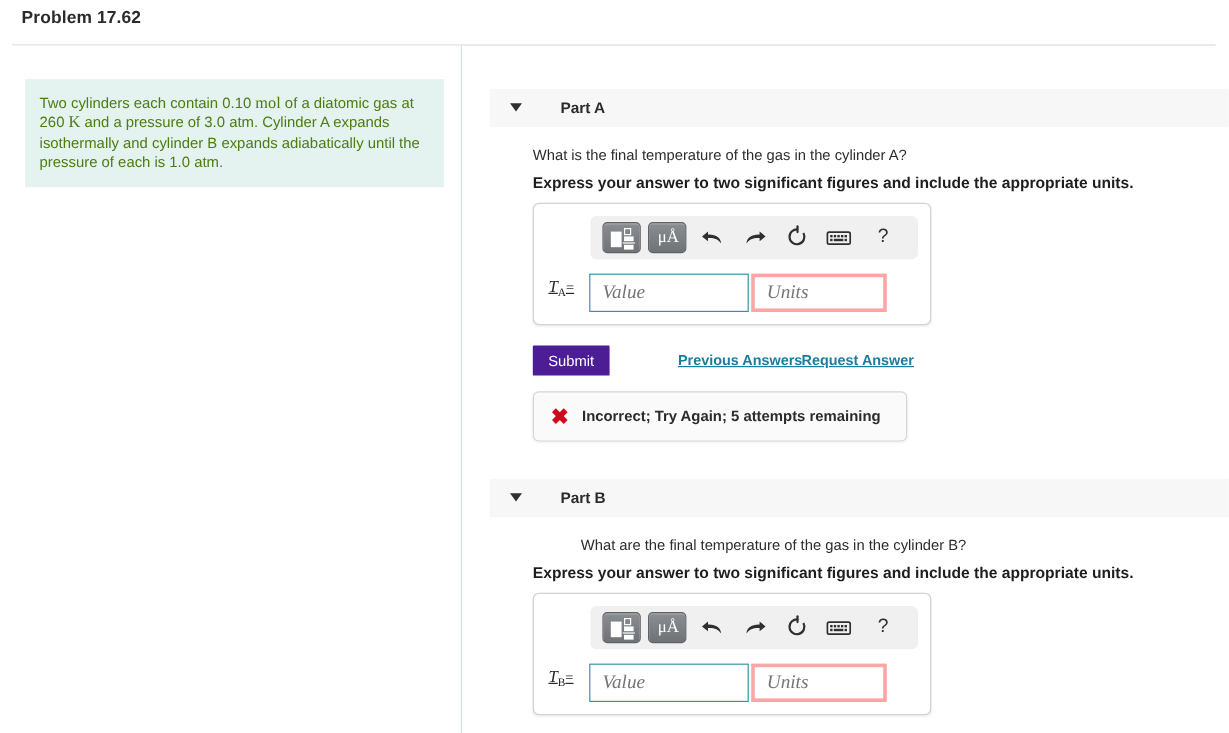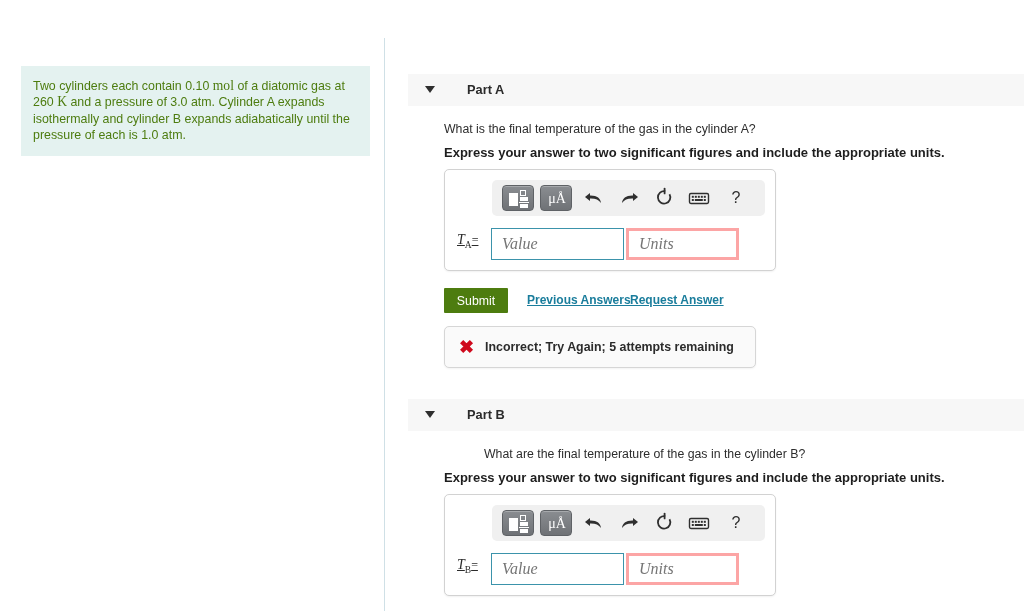--- a/index.html
+++ b/index.html
@@ -136,30 +136,31 @@
     padding: 4px 10px;
     line-height: 24px;
     outline: none;
   }
   .inp-value { left: 46px; width: 133px; border: 1.4px solid #3b93ab; }
   .inp-units { left: 181px; width: 113px; border: 3px solid #fca5a5; }
 
   
   .submit-btn {
     position: absolute; width: 64px; height: 25px;
-    background: #4d7c0f; color: #ffffff;
+    background: #4c1d95; color: #ffffff;
     font-size: 12.3px; border: none; border-radius: 1px;
     cursor: pointer;
     display: flex; align-items: center; justify-content: center;
   }
   .alink {
     position: absolute;
     font-size: 12px; font-weight: bold; color: #1a7d9c;
     text-decoration: underline; cursor: pointer;
     white-space: nowrap;
+    margin-left: 38px;
   }
 
   
   .feedback {
     position: absolute; width: 312px; height: 42px;
     background: #fafafa; border: 1px solid #d6d6d6; border-radius: 5px;
     box-shadow: 0 1px 2px rgba(0,0,0,.05);
   }
   .fb-x {
     position: absolute; left: 14px; top: 11px;
@@ -168,20 +169,24 @@
   .fb-text {
     position: absolute; left: 40px; top: 13px;
     font-size: 12.4px; font-weight: bold; color: #2b2b2b;
   }
 </style>
 </head>
 <body>
 
 <div class="page">
 
+  <div class="top-header">
+    <div class="problem-title">Problem 17.62</div>
+    <div class="header-rule"></div>
+  </div>
 
   <div class="body-wrap">
 
     <div class="left-col">
       <div class="problem-box">
         <div class="problem-text"><span>Two cylinders each contain 0.10 </span><span class="mathit">mol</span><span> of a diatomic gas at 260 </span><span class="mathit">K</span><span> and a pressure of 3.0 atm. Cylinder A expands isothermally and cylinder B expands adiabatically until the pressure of each is 1.0 atm.</span></div>
       </div>
     </div>
 
     <div class="col-divider"></div>

